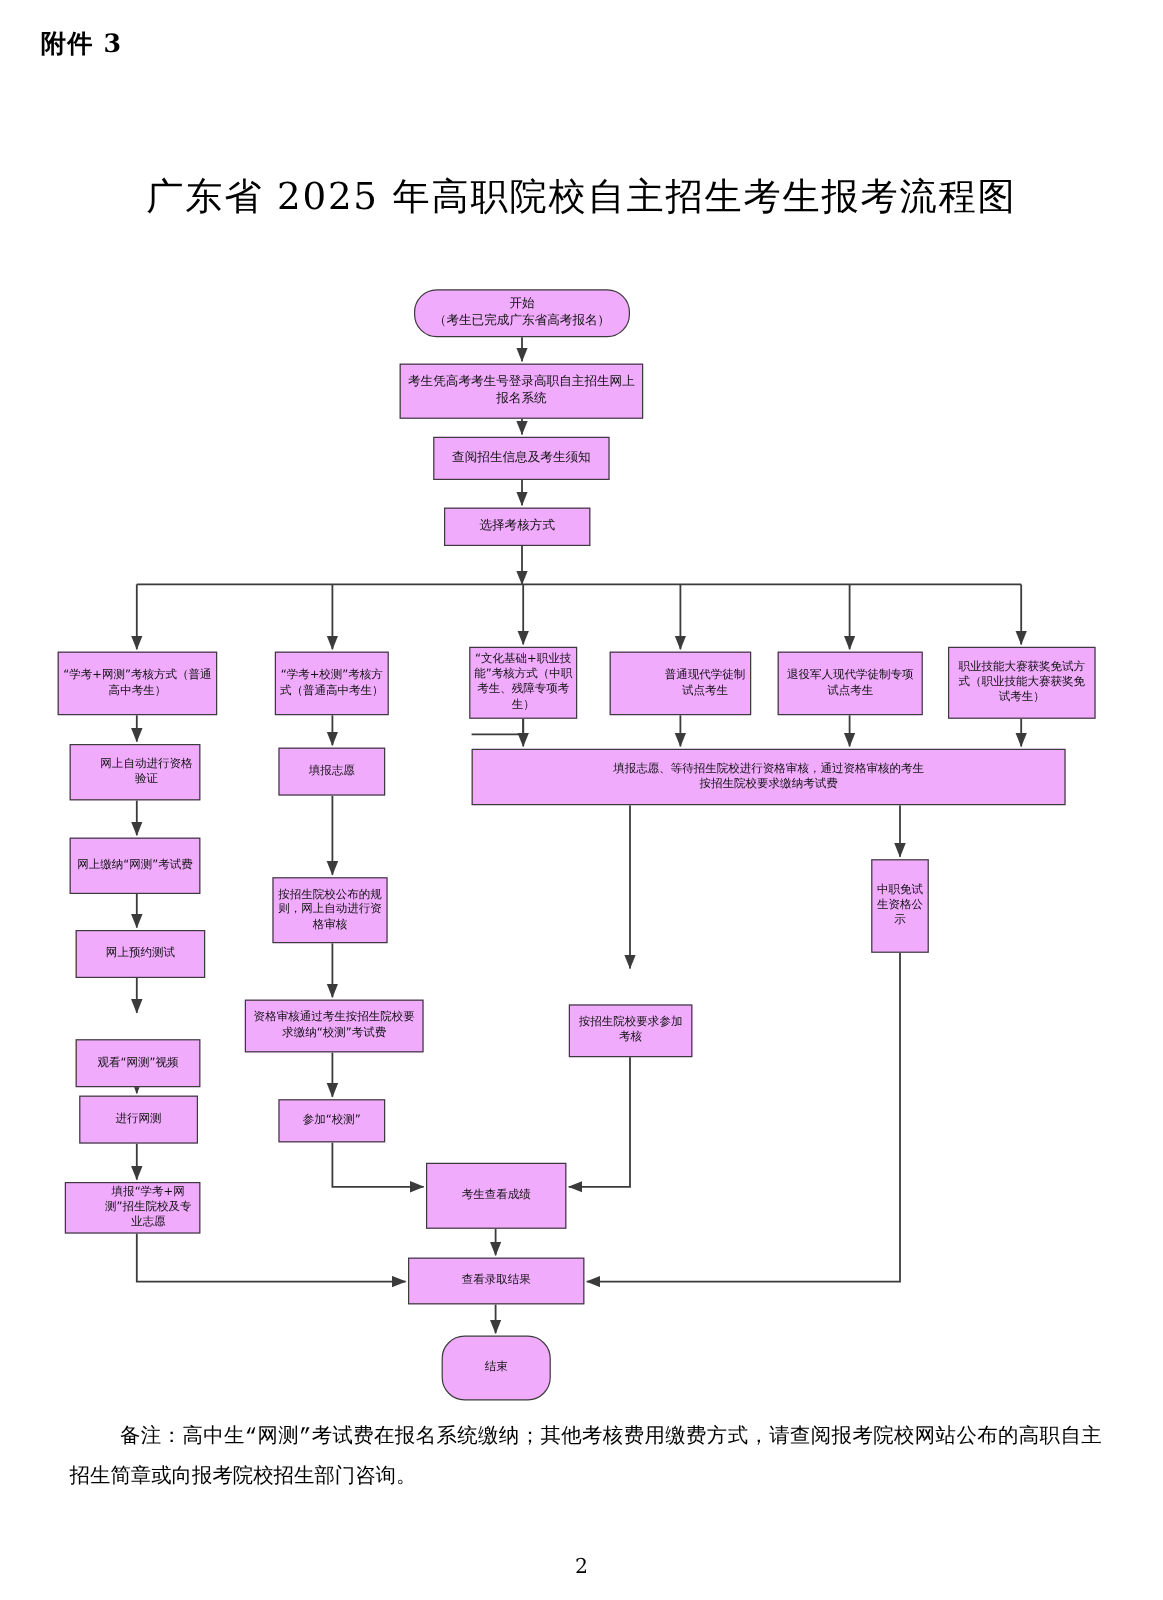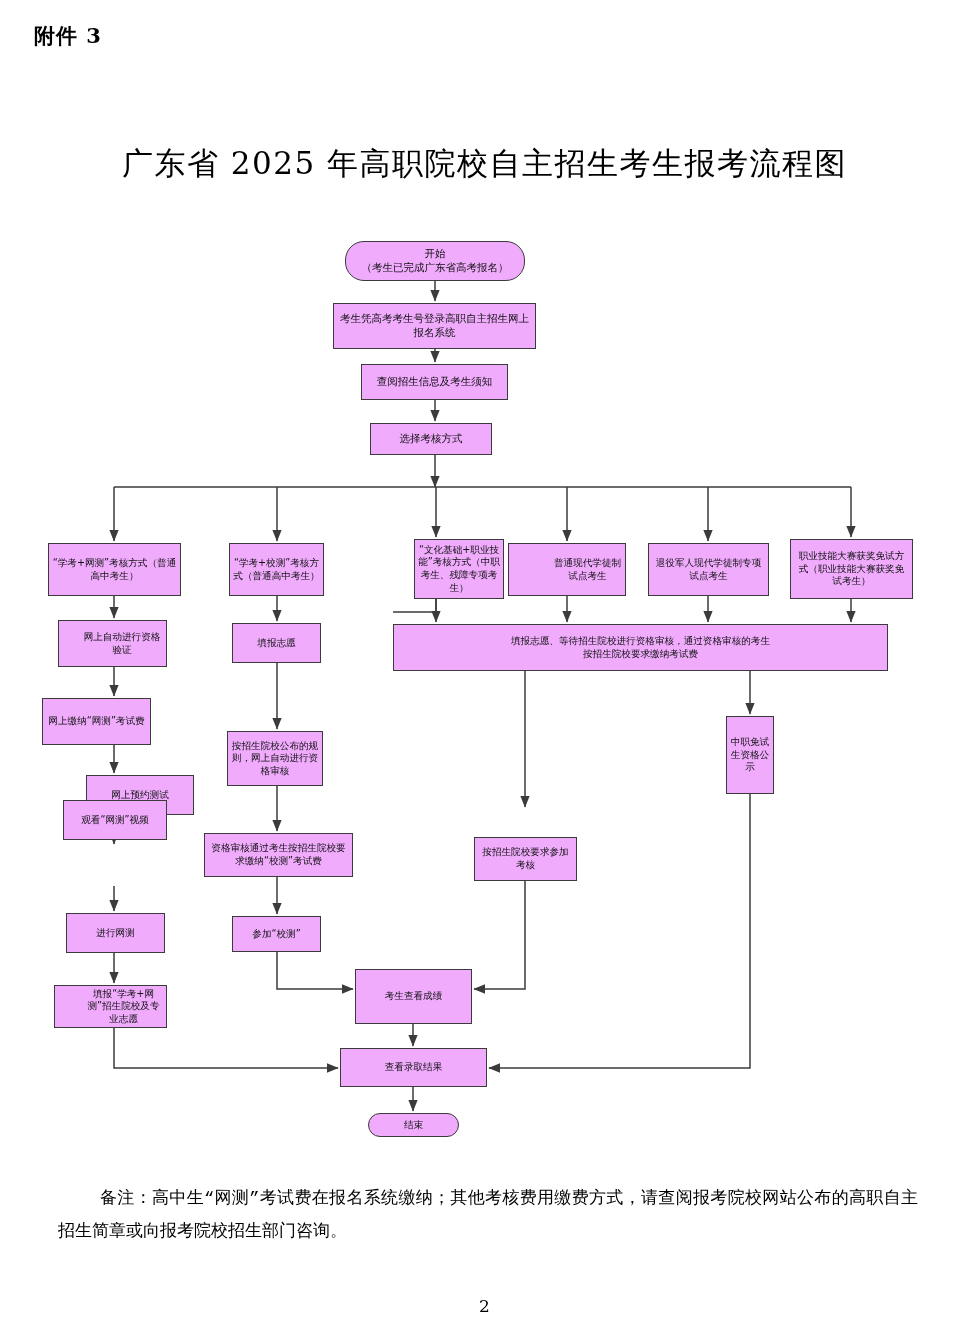--- a/index.html
+++ b/index.html
@@ -109,49 +109,49 @@
 </div>
 
 <div class="node small" style="left:48px;top:543px;width:133px;height:53px;">
   <span>“学考+网测”考核方式（普通高中考生）</span>
 </div>
 
 <div class="node small" style="left:229px;top:543px;width:95px;height:53px;">
   <span>“学考+校测”考核方式（普通高中考生）</span>
 </div>
 
-<div class="node small" style="left:414px;top:539px;width:90px;height:60px;">
+<div class="node small" style="left:391px;top:539px;width:90px;height:60px;">
   <span>“文化基础+职业技能”考核方式（中职考生、残障专项考生）</span>
 </div>
 
 <div class="node small" style="left:508px;top:543px;width:118px;height:53px;padding-left:44px;">
   <span>普通现代学徒制试点考生</span>
 </div>
 
 <div class="node small" style="left:648px;top:543px;width:121px;height:53px;">
   <span>退役军人现代学徒制专项试点考生</span>
 </div>
 
 <div class="node small" style="left:790px;top:539px;width:123px;height:60px;">
   <span>职业技能大赛获奖免试方式（职业技能大赛获奖免试考生）</span>
 </div>
 
 <div class="node small" style="left:58px;top:620px;width:109px;height:47px;padding-left:22px;">
   <span>网上自动进行资格验证</span>
 </div>
 
-<div class="node small" style="left:42px;top:698px;width:109px;height:47px;">
+<div class="node small" style="left:58px;top:698px;width:109px;height:47px;">
   <span>网上缴纳“网测”考试费</span>
 </div>
 
-<div class="node small" style="left:63px;top:775px;width:108px;height:40px;margin-left:23px;">
+<div class="node small" style="left:63px;top:775px;width:108px;height:40px;">
   <span>网上预约测试</span>
 </div>
 
-<div class="node small" style="left:63px;top:800px;width:104px;height:40px;">
+<div class="node small" style="left:63px;top:866px;width:104px;height:40px;">
   <span>观看“网测”视频</span>
 </div>
 
 <div class="node small" style="left:66px;top:913px;width:99px;height:40px;">
   <span>进行网测</span>
 </div>
 
 <div class="node small" style="left:54px;top:985px;width:113px;height:43px;padding-left:29px;">
   <span>填报“学考+网测”招生院校及专业志愿</span>
 </div>
@@ -185,18 +185,18 @@
 </div>
 
 <div class="node small" style="left:355px;top:969px;width:117px;height:55px;">
   <span>考生查看成绩</span>
 </div>
 
 <div class="node small" style="left:340px;top:1048px;width:147px;height:39px;">
   <span>查看录取结果</span>
 </div>
 
-<div class="node term small" style="left:368px;top:1113px;width:91px;height:24px;">
+<div class="node term small" style="left:368px;top:1113px;width:91px;height:54px;">
   <span>结束</span>
 </div>
 
 <div class="note">备注：高中生“网测”考试费在报名系统缴纳；其他考核费用缴费方式，请查阅报考院校网站公布的高职自主招生简章或向报考院校招生部门咨询。</div>
 <div class="pageno">2</div>
 
 </body></html>

